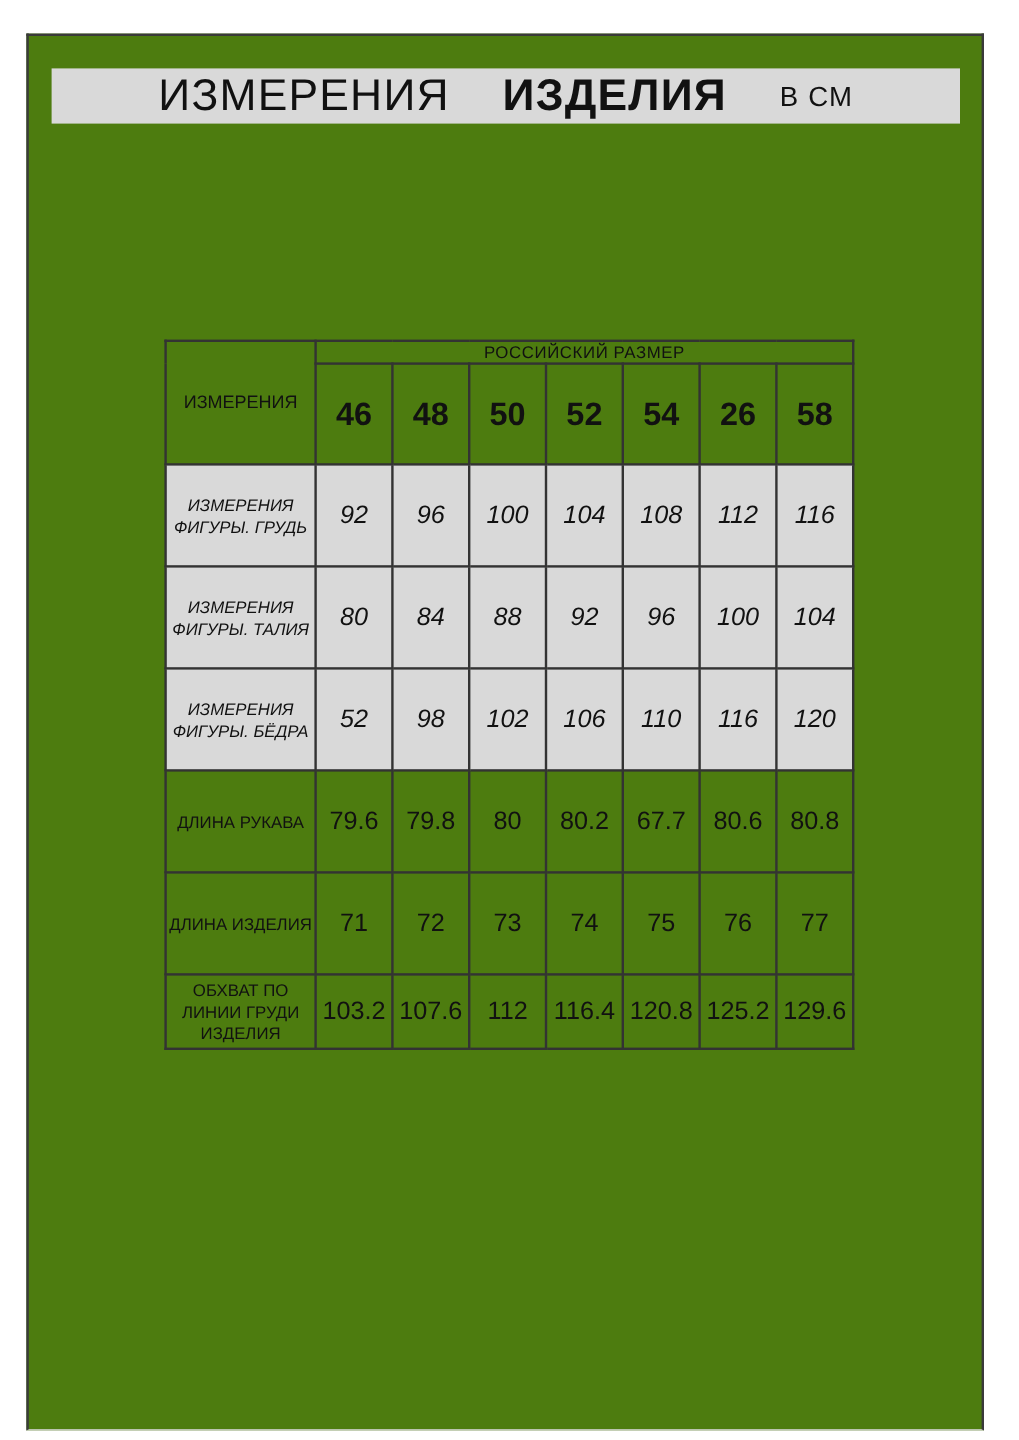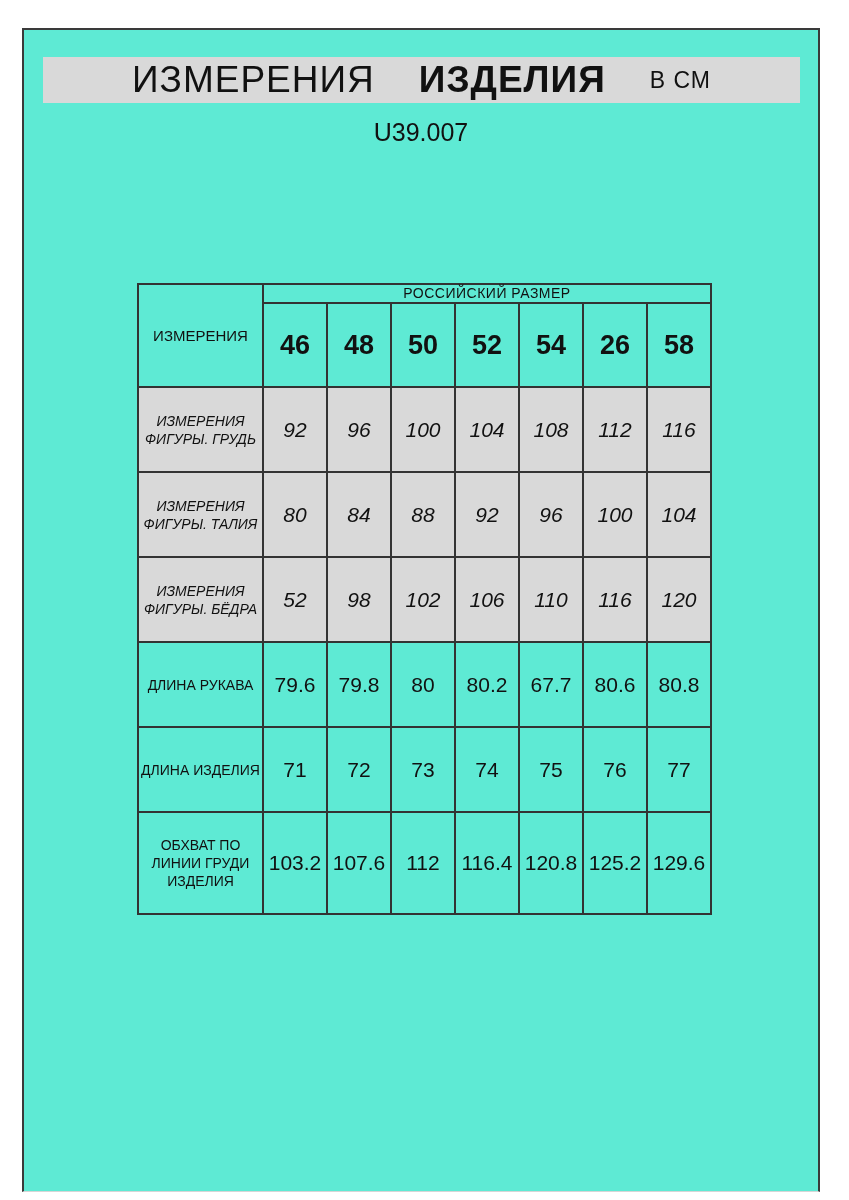--- a/index.html
+++ b/index.html
@@ -15,21 +15,21 @@
     font-family:"Liberation Sans", sans-serif;
     color:var(--ink);
   }
   .page { position:relative; width:849px; height:1200px; overflow:hidden; }
 
   .frame {
     position:absolute; left:22px; top:28px;
     width:798px; height:1164px;
     border:2px solid var(--frame);
     border-bottom:1px solid #d6d6d6;
-    background:#5eead4;
+    background:#4d7c0f;
   }
 
   .banner {
     position:absolute; left:19px; top:27px;
     width:757px; height:46px;
     background:var(--shade);
     display:flex; align-items:center; justify-content:center;
     gap:44px;
     white-space:nowrap;
   }
@@ -63,21 +63,21 @@
   col.c-label { width:125px; }
   col.c-size  { width:64px;  }
 
   tr.group-row     { height:19px; }
   th.group-head    { font-weight:400; font-size:14px; line-height:17px; letter-spacing:0.5px; }
   tr.size-row      { height:84px; }
   th.measure-head  { font-weight:400; font-size:15px; }
   th.size-cell     { font-weight:700; font-size:27px; }
 
   tbody tr { height:85px; }
-  tbody tr:last-child { height:102px;padding-left:17px; }
+  tbody tr:last-child { height:62px;padding-left:17px; }
   tbody th.label {
     font-weight:400; font-size:14px; line-height:18px;
     white-space:pre-line;
     padding:0 2px;
   }
   tbody td.val { font-size:21px;margin-left:11px; }
   tbody tr.shaded { background:var(--shade); }
   tbody tr.shaded th.label,
   tbody tr.shaded td.val { font-style:italic; }
 </style>
@@ -86,21 +86,20 @@
 
 <div class="page">
   <div class="frame">
 
     <div class="banner">
       <span class="t-reg">ИЗМЕРЕНИЯ</span>
       <span class="t-bold">ИЗДЕЛИЯ</span>
       <span class="t-unit">В СМ</span>
     </div>
 
-    <div class="product-code">U39.007</div>
 
 
     <table class="size-table">
       <colgroup>
         <col class="c-label">
         <col class="c-size">
           <col class="c-size">
           <col class="c-size">
           <col class="c-size">
         <col class="c-size">

